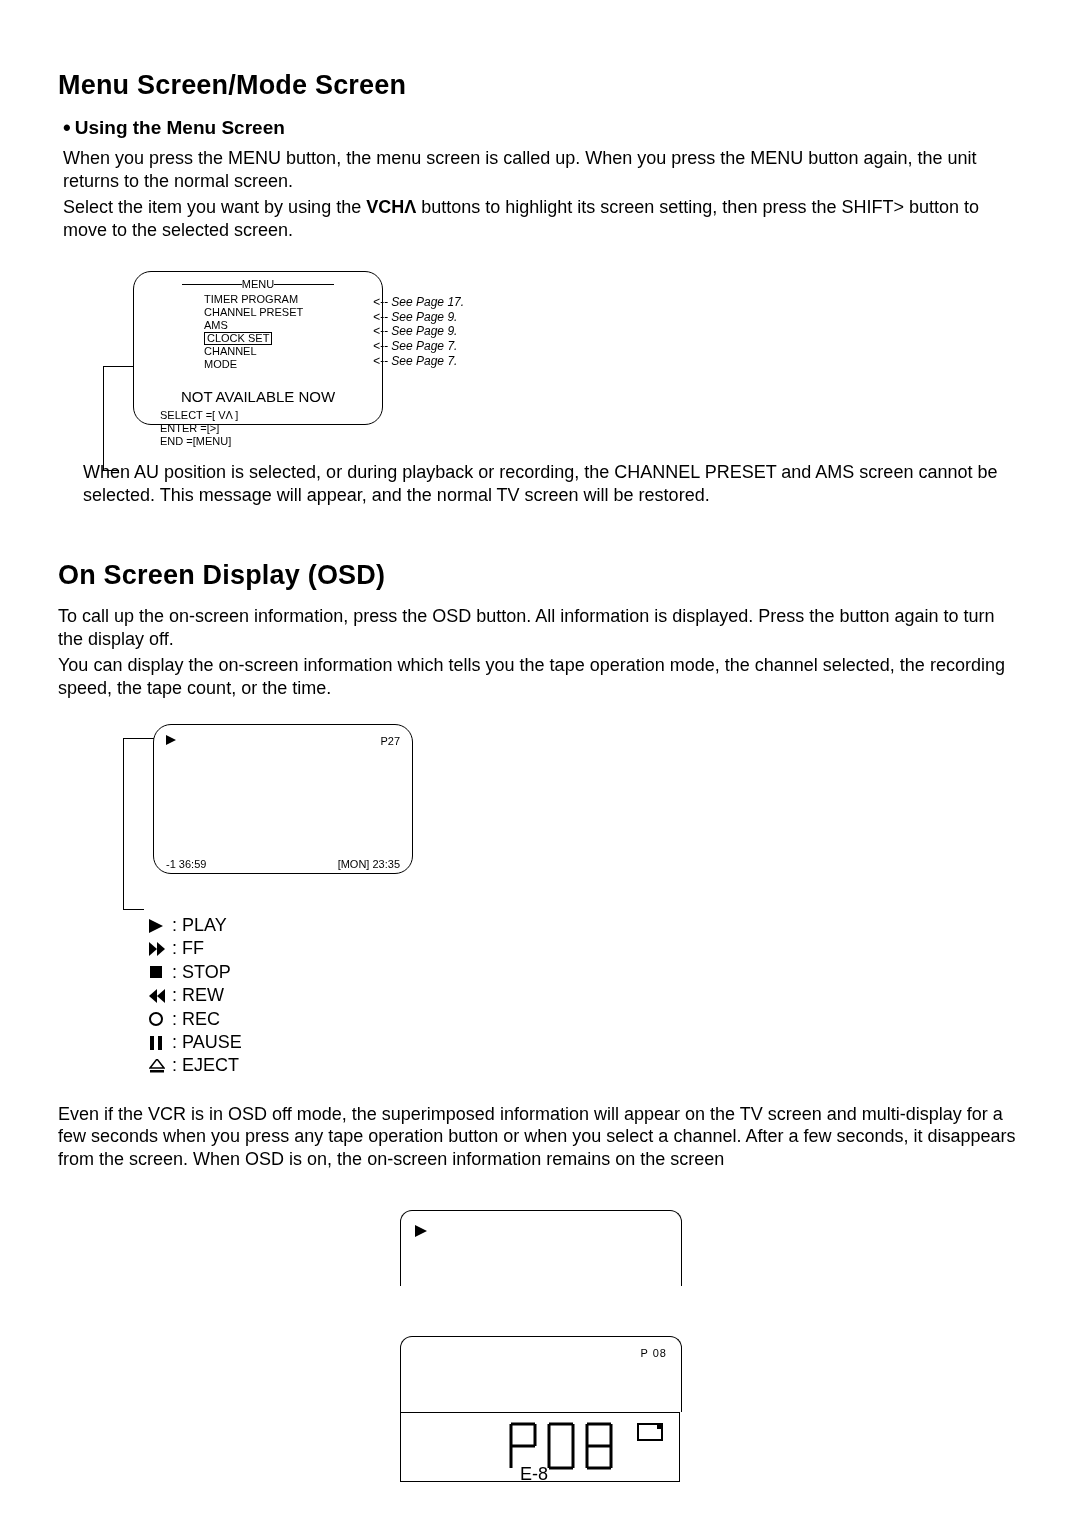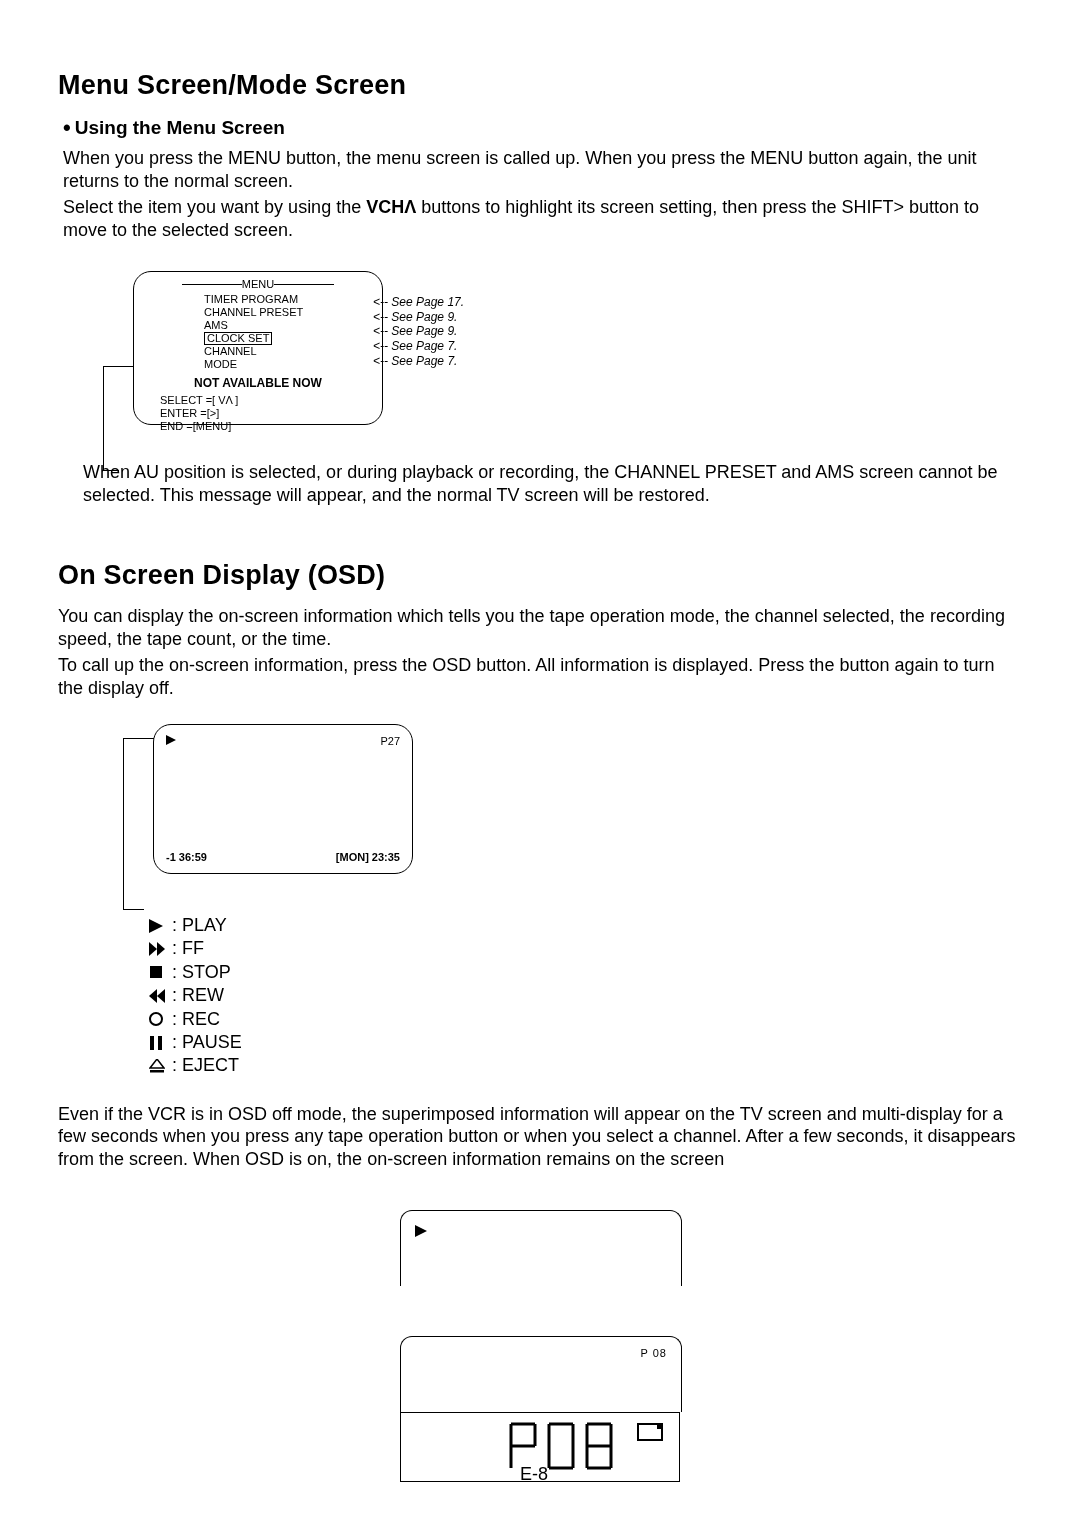--- a/index.html
+++ b/index.html
@@ -77,21 +77,21 @@
     background: #000;
     width: 60px;
   }
   .menu-list {
     margin: 3px 0 0 70px;
     font-size: 11px;
     line-height: 1.18;
   }
   .menu-list div { white-space: nowrap; }
   .boxed { border: 1px solid #000; padding: 0 2px; display: inline-block; line-height: 1; }
-  .na-row { text-align: center; font-size: 12px; margin-top: 5px; font-weight: bold; }
+  .na-row { text-align: center; font-size: 15px; margin-top: 17px; }
   .ctrl-rows { margin: 4px 0 0 26px; font-size: 11px; line-height: 1.2; }
   .page-refs {
     position: absolute;
     left: 280px;
     top: 24px;
     font-size: 12px;
     line-height: 1.22;
     font-style: italic;
   }
   .page-refs div { white-space: nowrap; }
@@ -141,21 +141,21 @@
   }
   .tv-top-row, .tv-bot-row {
     position: absolute;
     left: 12px;
     right: 12px;
     display: flex;
     justify-content: space-between;
     font-size: 11px;
   }
   .tv-top-row { top: 10px; }
-  .tv-bot-row { bottom: 10px; font-weight: bold; }
+  .tv-bot-row { bottom: 3px; }
   .play-svg { width: 10px; height: 10px; }
 
   .callout-line2 {
     position: absolute;
     border-left: 1.5px solid #000;
     left: 10px;
     top: 14px;
     height: 172px;
   }
   .callout-line2::before {
@@ -315,22 +315,22 @@
         <div>&lt;-- See Page 7.</div>
         <div>&lt;-- See Page 7.</div>
       </div>
     </div>
 
     <p class="note-p">When AU position is selected, or during playback or recording, the CHANNEL PRESET and AMS screen cannot be selected. This message will appear, and the normal TV screen will be restored.</p>
   </div>
 
   <div class="col">
     <h1>On Screen Display (OSD)</h1>
+    <p>To call up the on-screen information, press the OSD button. All information is displayed. Press the button again to turn the display off.</p>
     <p>You can display the on-screen information which tells you the tape operation mode, the channel selected, the recording speed, the tape count, or the time.</p>
-    <p>To call up the on-screen information, press the OSD button. All information is displayed. Press the button again to turn the display off.</p>
 
     <div class="tv-box-wrap">
       <div class="callout-line2"></div>
       <div class="tv-box">
         <div class="tv-top-row">
           <span>
             <svg class="play-svg" viewBox="0 0 10 10">
                 <polygon points="0,0 10,5 0,10" fill="#000"></polygon>
               </svg>
           </span>

